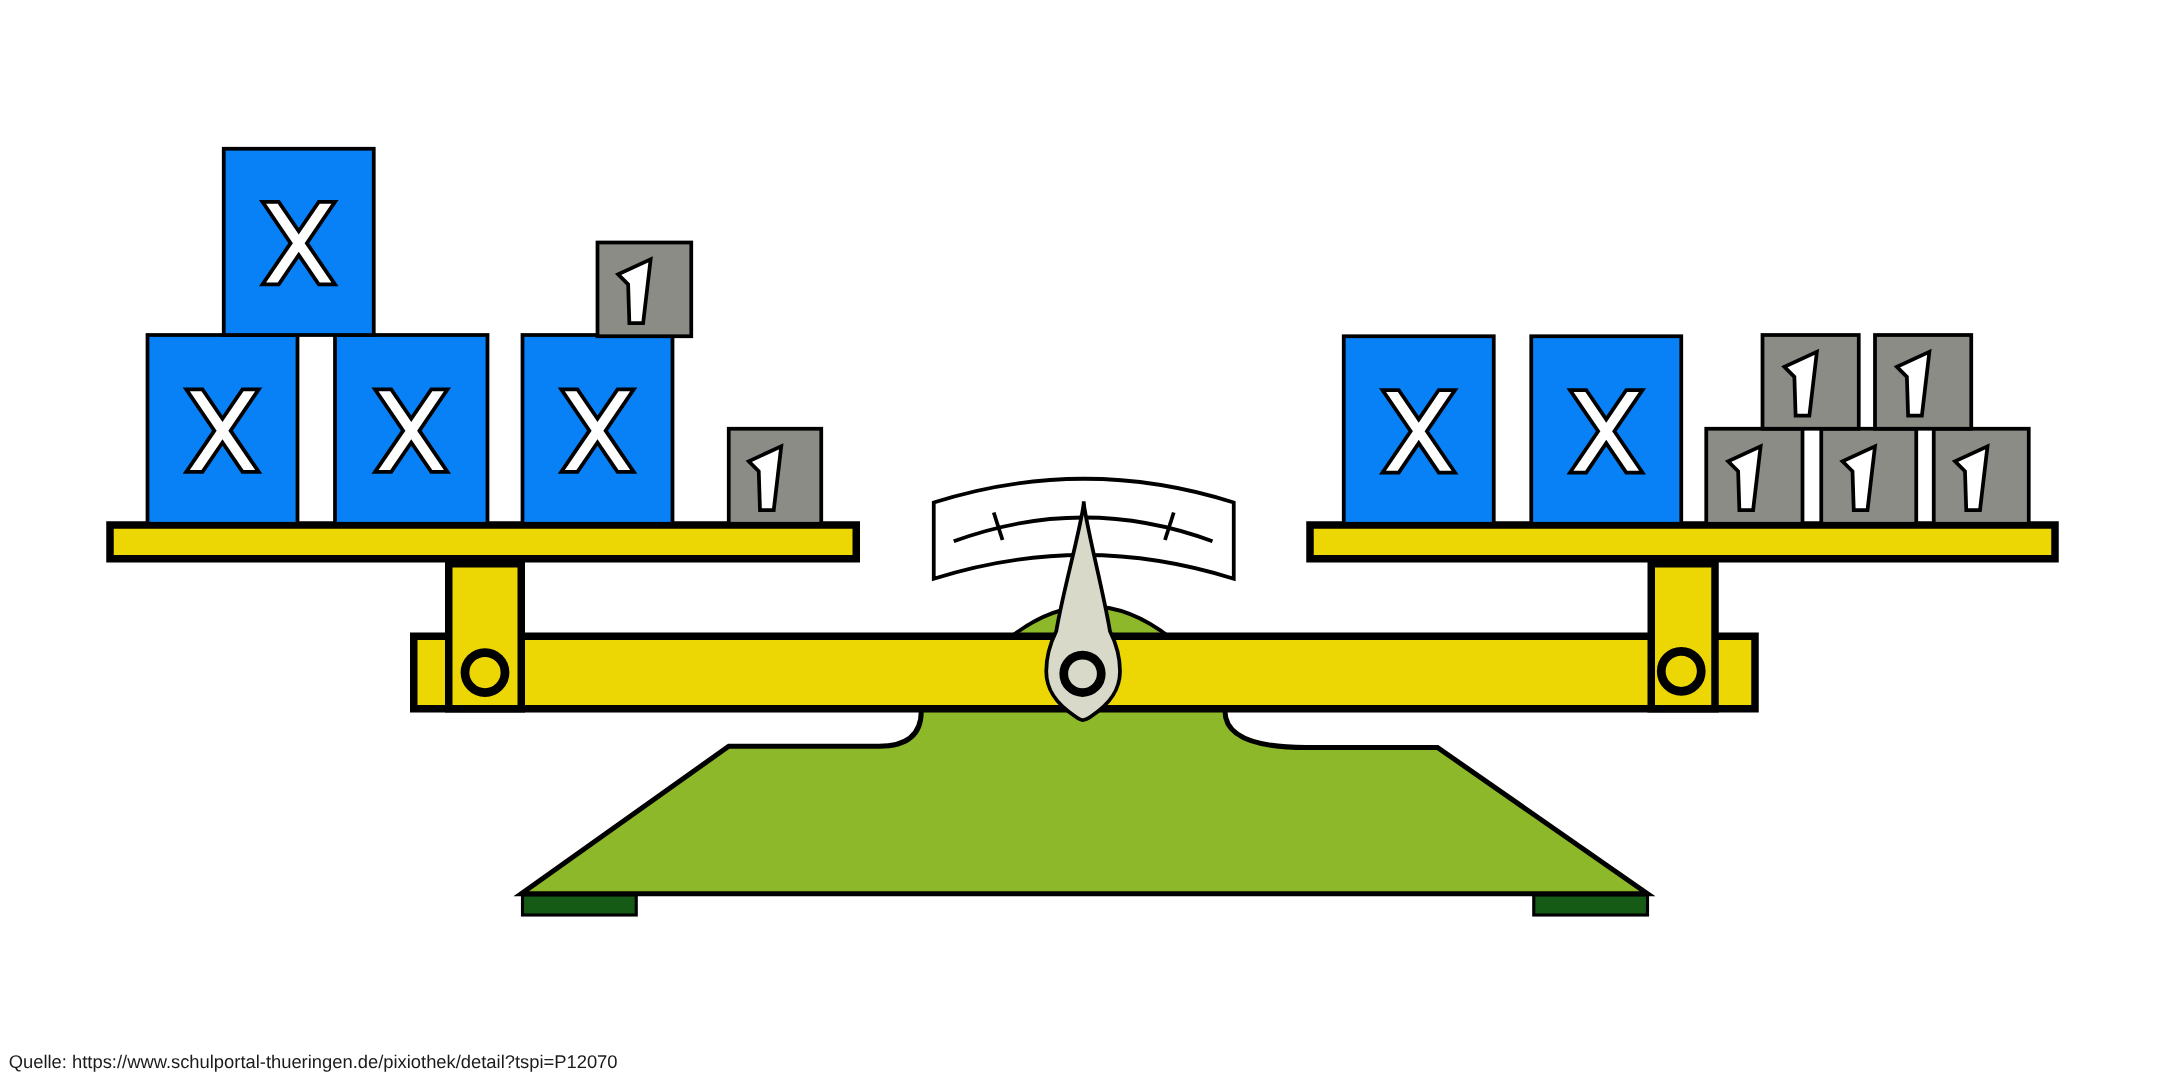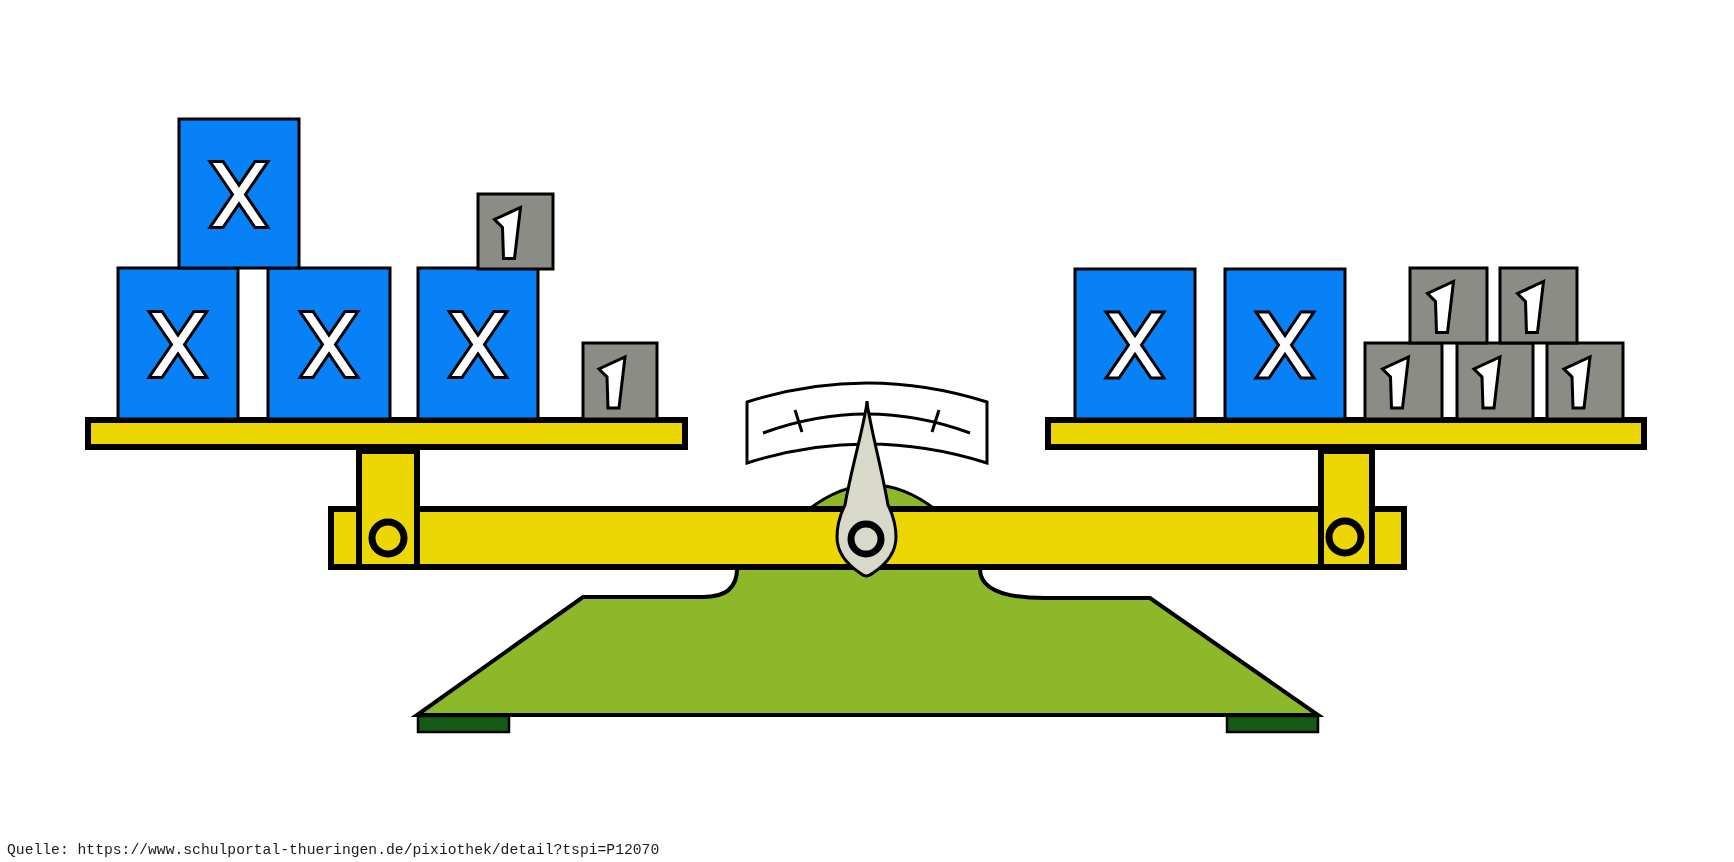--- a/index.html
+++ b/index.html
@@ -9,21 +9,21 @@
   .foot{fill:var(--c-feet);stroke:var(--c-outline);stroke-width:2.5;}
   .yellow{fill:var(--c-beam);stroke:var(--c-outline);stroke-width:6;}
   .ring{fill:none;stroke:var(--c-outline);stroke-width:7;}
   .dial{fill:#ffffff;stroke:var(--c-outline);stroke-width:3;}
   .dialline{fill:none;stroke:var(--c-outline);stroke-width:3;}
   .needle{fill:var(--c-needle);stroke:var(--c-outline);stroke-width:3;}
   .needlering{fill:var(--c-needle);stroke:var(--c-outline);stroke-width:7;}
   .xblock{fill:var(--c-x_block);stroke:var(--c-outline);stroke-width:3;}
   .oneblock{fill:var(--c-one_block);stroke:var(--c-outline);stroke-width:3;}
   .glyph{fill:var(--c-block_text);stroke:var(--c-outline);stroke-width:3;stroke-linejoin:miter;}
-  #caption{position:absolute;left:7px;top:842px;font-family:Liberation Mono, monospace;font-size:14.7px;color:#1b1b1b;}
+  #caption{position:absolute;left:7px;top:842px;font-family:Liberation Sans, sans-serif;font-size:14.7px;color:#1b1b1b;}
 </style>
 </head>
 <body>
 
 <svg width="1734" height="862" viewBox="0 0 1734 862">
   <defs>
     <path id="glyph-x" d="M -29 -33 L -16 -33 L 0 -9.5 L 16 -33 L 29 -33 L 6.5 0 L 29 33 L 16 33 L 0 9.5 L -16 33 L -29 33 L -6.5 0 Z"></path>
     <path id="glyph-one" d="M 5 -25 L -1 26 L -12 26 L -13 -5 L -21 -13 Z"></path>
   </defs>
 

